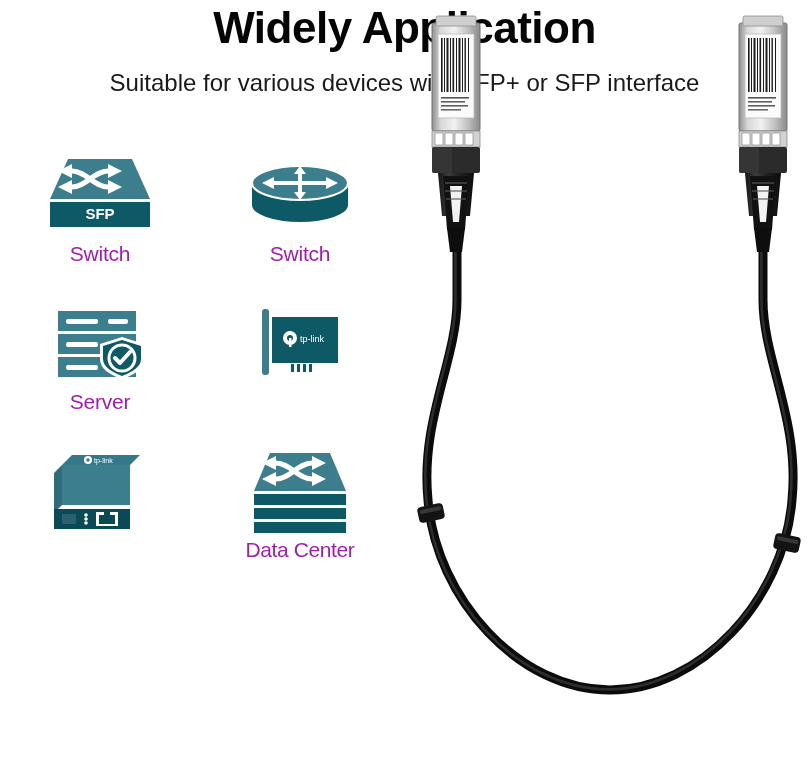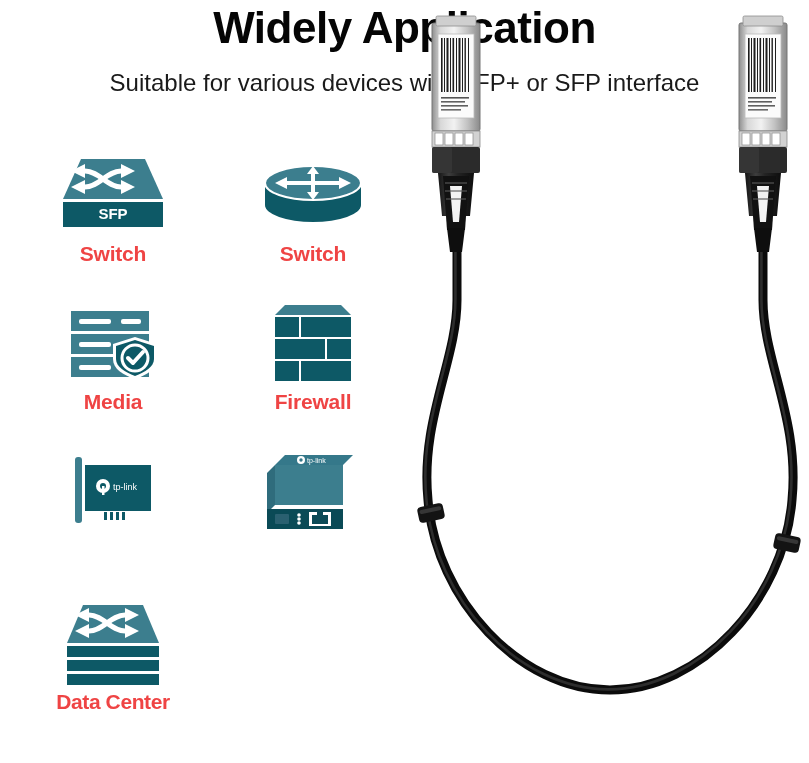--- a/index.html
+++ b/index.html
@@ -41,21 +41,21 @@
     font-size: 24px;
     font-weight: 400;
     color: #1a1a1a;
     line-height: 30px;
     padding-top: 14px;
   }
 
   
   .device-grid {
     position: absolute;
-    left: 13px;
+    left: 0;
     top: 150px;
     width: 400px;
     display: grid;
     grid-template-columns: 1fr 1fr;
     grid-template-rows: 148px 148px 152px 150px;
   }
 
   .device-cell {
     position: relative;
     display: flex;
@@ -66,22 +66,22 @@
 
   .device-art {
     height: 92px;
     display: flex;
     align-items: center;
     justify-content: center;
   }
 
   .device-label {
     font-size: 21px;
-    font-weight: 700;
-    color: #ef4444;
+    font-weight: 400;
+    color: #a21caf;
     text-align: right;
     letter-spacing: -0.2px;
     white-space: nowrap;
   }
 
   
   .device-cell.wide .device-label { letter-spacing: -0.4px; }
 
   
   .cable-area {
@@ -167,43 +167,23 @@
           <rect x="20" y="64" width="32" height="5" rx="2" fill="#ffffff"></rect>
 
           <g>
             <path d="M76,36 L98,43 L98,58 C98,68 88,74 76,78 C64,74 54,68 54,58 L54,43 Z" fill="#ffffff"></path>
             <path d="M76,39 L95,45 L95,58 C95,66 86,71 76,75 C66,71 57,66 57,58 L57,45 Z" fill="#0d5966"></path>
             <circle cx="76" cy="57" r="13" fill="none" stroke="#ffffff" stroke-width="3"></circle>
             <path d="M69,57 L74,62 L84,51" fill="none" stroke="#ffffff" stroke-width="4" stroke-linecap="round" stroke-linejoin="round"></path>
           </g>
         </svg>
       </div>
-      <div class="device-label">Media</div>
-    </div>
-
-    <div class="device-cell">
-      <div class="device-art">
-        <svg width="108" height="90" viewBox="0 0 108 90">
-
-          <polygon points="26,6 82,6 92,16 16,16" fill="#3c7e8e"></polygon>
-
-          <g fill="#0d5966">
-            <rect x="16" y="18" width="24" height="20"></rect>
-            <rect x="42" y="18" width="50" height="20"></rect>
-
-            <rect x="16" y="40" width="50" height="20"></rect>
-            <rect x="68" y="40" width="24" height="20"></rect>
-
-            <rect x="16" y="62" width="24" height="20"></rect>
-            <rect x="42" y="62" width="50" height="20"></rect>
-          </g>
-        </svg>
-      </div>
-      <div class="device-label">Firewall</div>
-    </div>
+      <div class="device-label">Server</div>
+    </div>
+
 
     <div class="device-cell wide">
       <div class="device-art">
         <svg width="108" height="90" viewBox="0 0 108 90">
 
           <rect x="16" y="10" width="7" height="66" rx="3" fill="#3c7e8e"></rect>
 
           <rect x="26" y="18" width="66" height="46" fill="#0d5966"></rect>
 
           <g fill="#ffffff">

